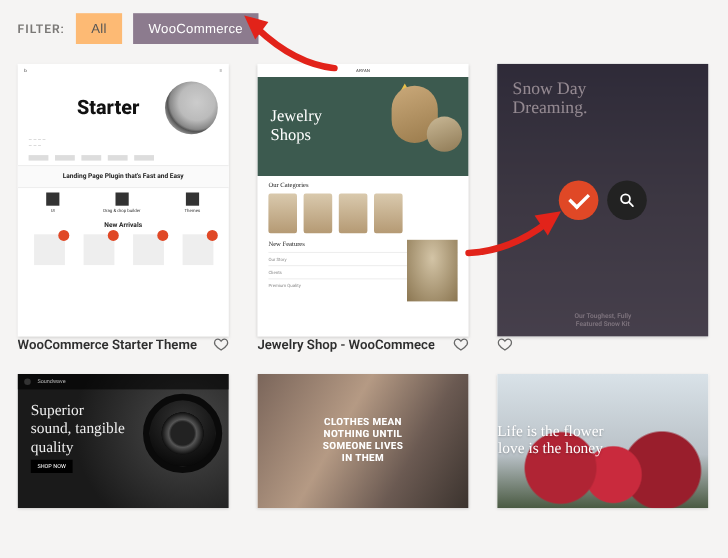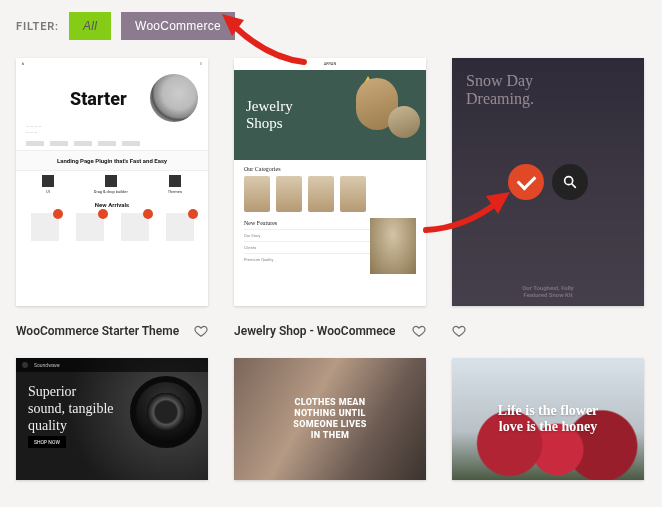--- a/index.html
+++ b/index.html
@@ -25,21 +25,21 @@
     font-weight: 600;
   }
   .filter-btn {
     border: none;
     padding: 7px 14px;
     font-size: 12px;
     cursor: pointer;
     font-weight: 500;
     letter-spacing: 0.02em;
   }
-  .filter-btn.inactive { background: #84cc16; color: #555; font-style: italic; }
+  .filter-btn.inactive { background: #fdba74; color: #555; }
   .filter-btn.active   { background: #8c7b8e; color: #fff; }
 
   .grid {
     display: grid;
     grid-template-columns: repeat(3, 192px);
     column-gap: 26px;
     row-gap: 20px;
   }
   .card {
     display: flex;
@@ -51,21 +51,21 @@
     height: 248px;
     background: #fff;
     box-shadow: 0 1px 3px rgba(0,0,0,0.10), 0 1px 2px rgba(0,0,0,0.06);
     position: relative;
     overflow: hidden;
   }
   .caption-row {
     display: flex;
     align-items: center;
     justify-content: space-between;
-    padding-top: 18px;
+    padding-top: 0;
   }
   .caption {
     font-size: 12px;
     font-weight: 600;
     color: #2f2f2f;
     white-space: nowrap;
     overflow: hidden;
     text-overflow: ellipsis;
     max-width: 172px;
   }
@@ -215,21 +215,21 @@
     line-height:1.25;
   }
 
   
   .t6 {
     position:absolute; inset:0;
     background: radial-gradient(circle at 30% 70%, #b02434 0 20%, transparent 21%),
                 radial-gradient(circle at 55% 75%, #c92a3d 0 18%, transparent 19%),
                 radial-gradient(circle at 78% 72%, #991e2c 0 20%, transparent 21%),
                 linear-gradient(180deg,#d9e2e8 0%, #b9c1c7 60%, #4a5a42 100%);
-    display:flex; align-items:center; justify-content:center;font-weight:bold;
+    display:flex; align-items:center; 
   }
   .t6 .txt {
     color:#fff; font-family: "Brush Script MT", cursive; font-size:14px;
     text-align:center; line-height:1.15;
     text-shadow: 0 1px 2px rgba(0,0,0,0.25);
   }
 
   
   .row2 .thumb { height: 122px; padding-left: 12px; }
 

